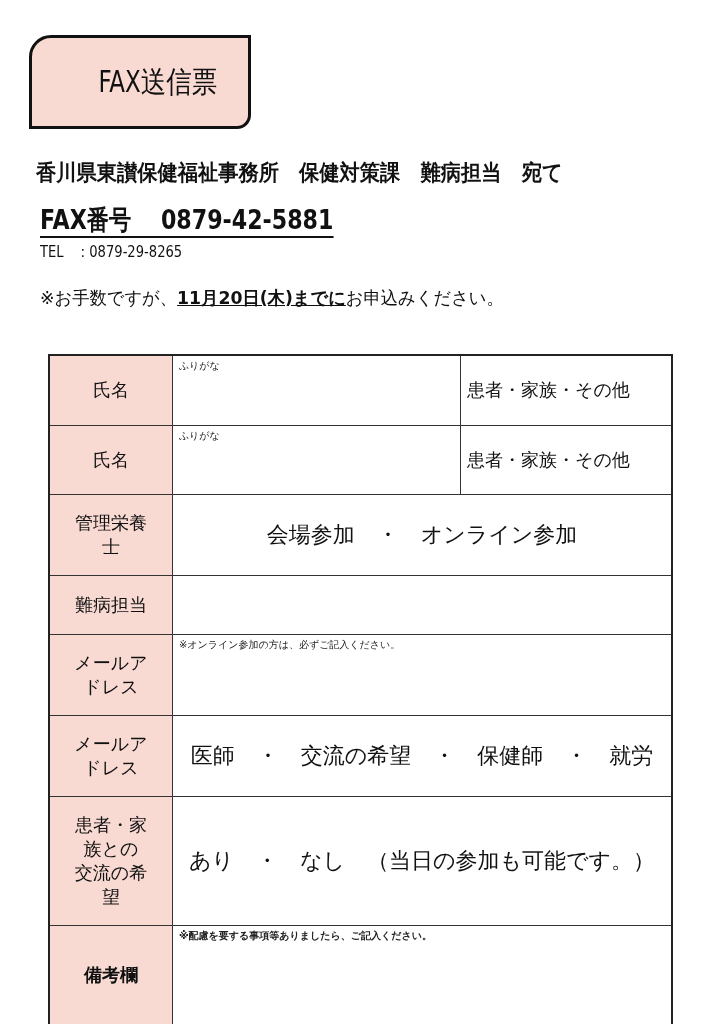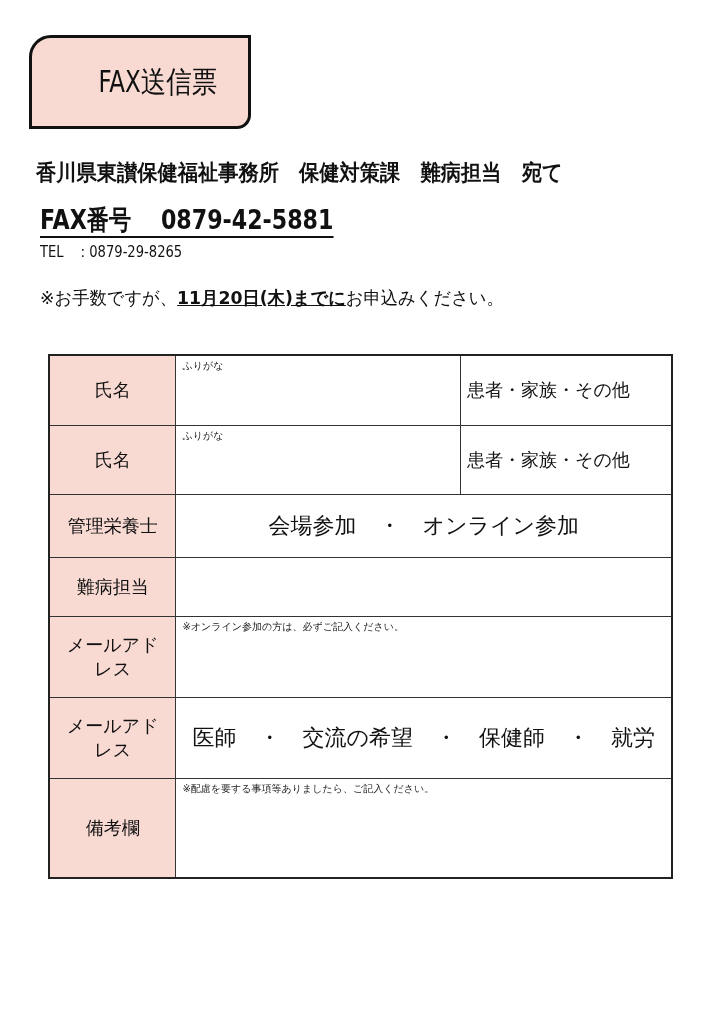--- a/index.html
+++ b/index.html
@@ -39,21 +39,21 @@
     border-collapse: collapse; border: 2px solid #222;
   }
   table.form td { border: 1.5px solid #333; padding: 16px; vertical-align: middle; position: relative; }
   td.label {
     width: 152px; background: #f8dad3; text-align: center; font-size: 18px; margin-left: 36px;
   }
   td.value { background: #fff; }
   .hint { position: absolute; left: 6px; top: 3px; font-size: 10px; color: #222; white-space: nowrap; }
   .choice { text-align: center; font-size: 22px; white-space: pre; }
   .rel { font-size: 18px; text-align: left; padding-left: 6px !important; white-space: nowrap; width: 188px; font-family: Liberation Serif, serif; }
-  .thick-top td { border-top: 2.5px solid #111; }
+  .thick-top td { border-top: 2.5px solid #111; font-weight: bold; }
 </style>
 </head>
 <body>
 
 <div class="title-box">
   <span>FAX送信票</span>
 </div>
 
 <div class="recipient">香川県東讃保健福祉事務所　保健対策課　難病担当　宛て</div>
 
@@ -90,20 +90,27 @@
   <tr style="height:58px">
     <td class="label">メールアドレス</td>
     <td class="value" colspan="2">
       <span class="hint">※オンライン参加の方は、必ずご記入ください。</span>
     </td>
   </tr>
   <tr style="height:58px">
     <td class="label">メールアドレス</td>
     <td class="value choice" colspan="2">医師　・　交流の希望　・　保健師　・　就労</td>
   </tr>
+  <tr style="height:59px">
+    <td class="label">
+      <div>患者・家族との</div>
+      <div>交流の希望</div>
+    </td>
+    <td class="value choice" colspan="2">あり　・　なし　（当日の参加も可能です。）</td>
+  </tr>
   <tr class="thick-top" style="height:100px">
     <td class="label">備考欄</td>
     <td class="value" colspan="2">
       <span class="hint">※配慮を要する事項等ありましたら、ご記入ください。</span>
     </td>
   </tr>
 </tbody>
   </table>
 
 </body></html>

